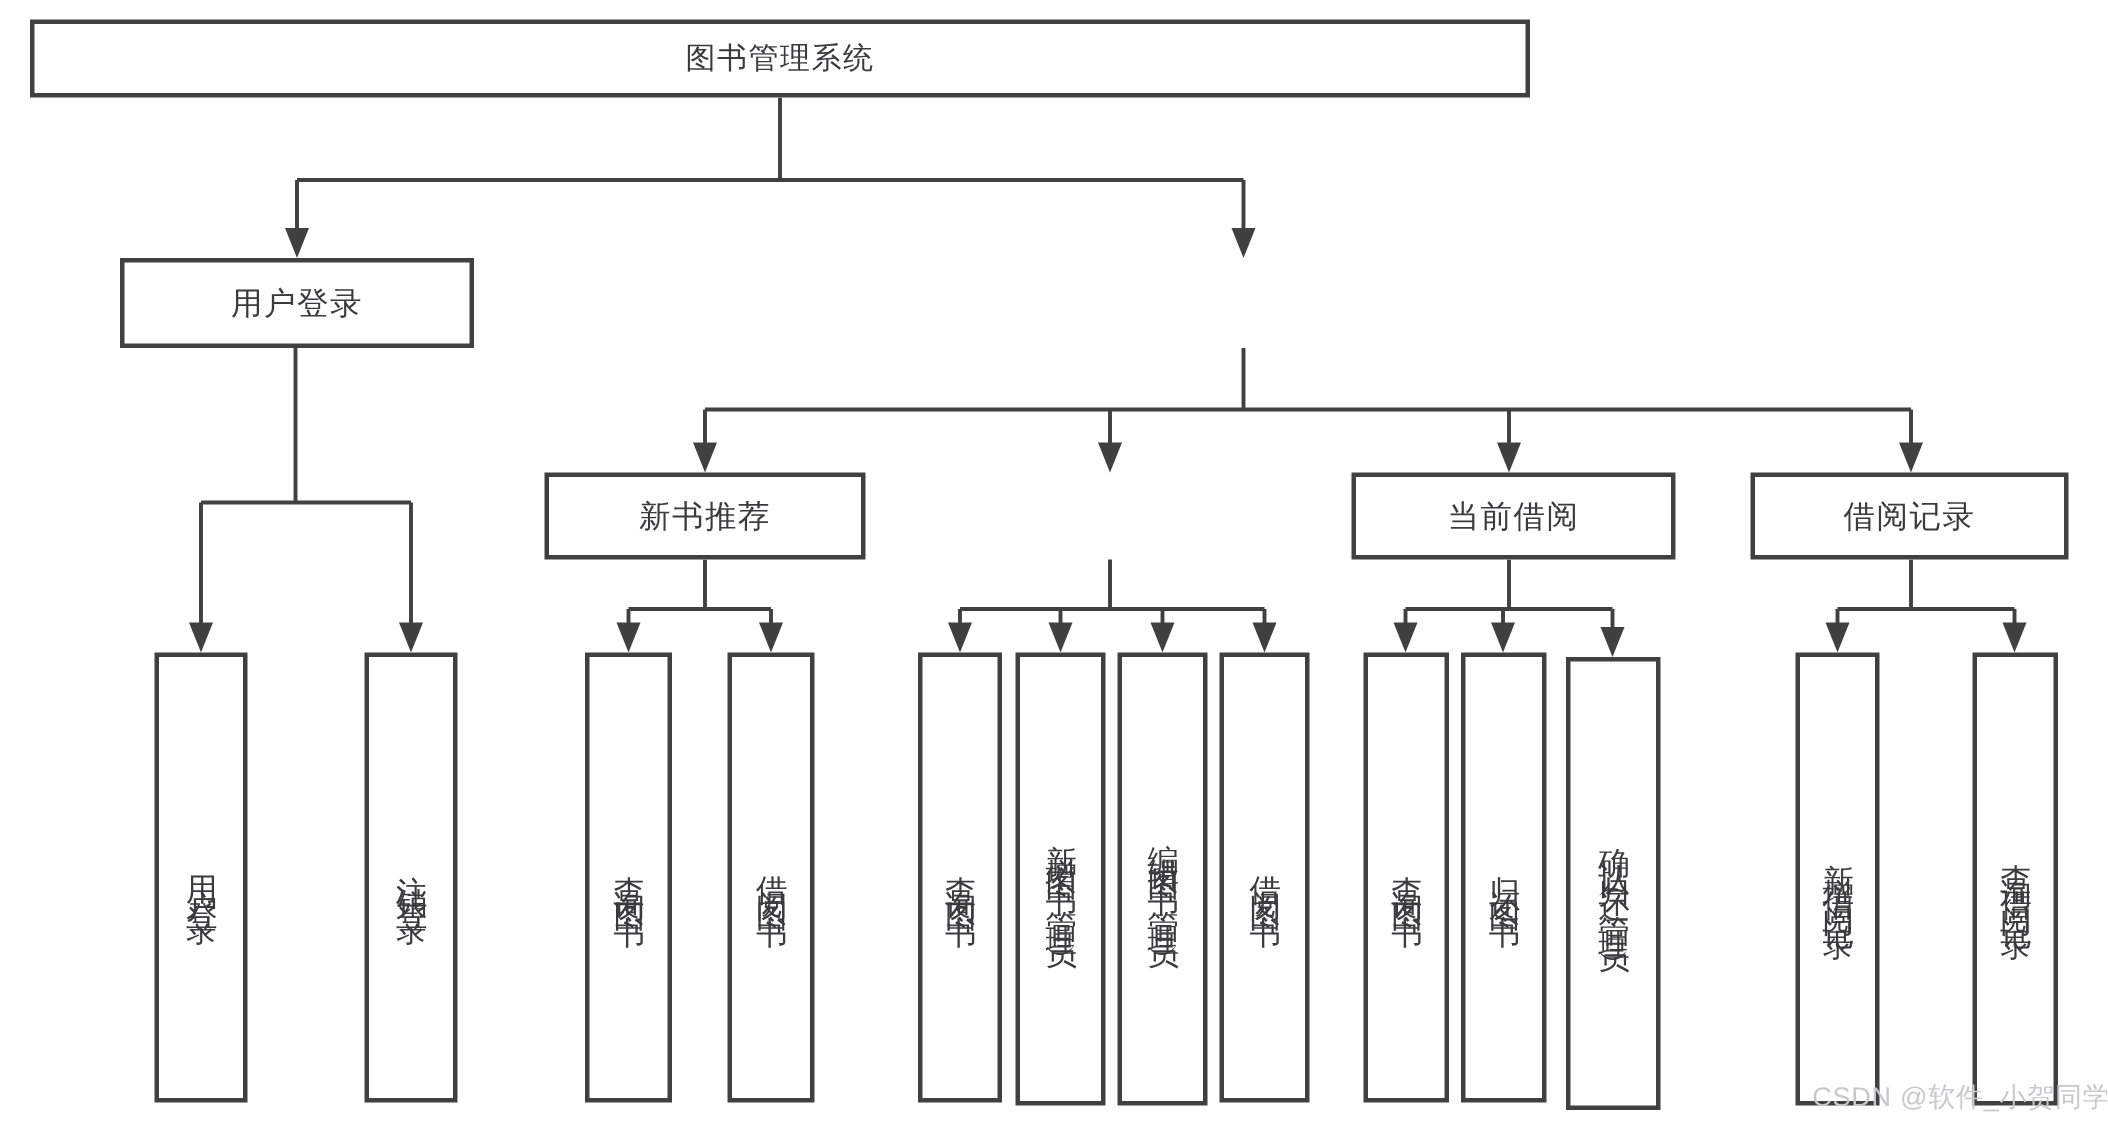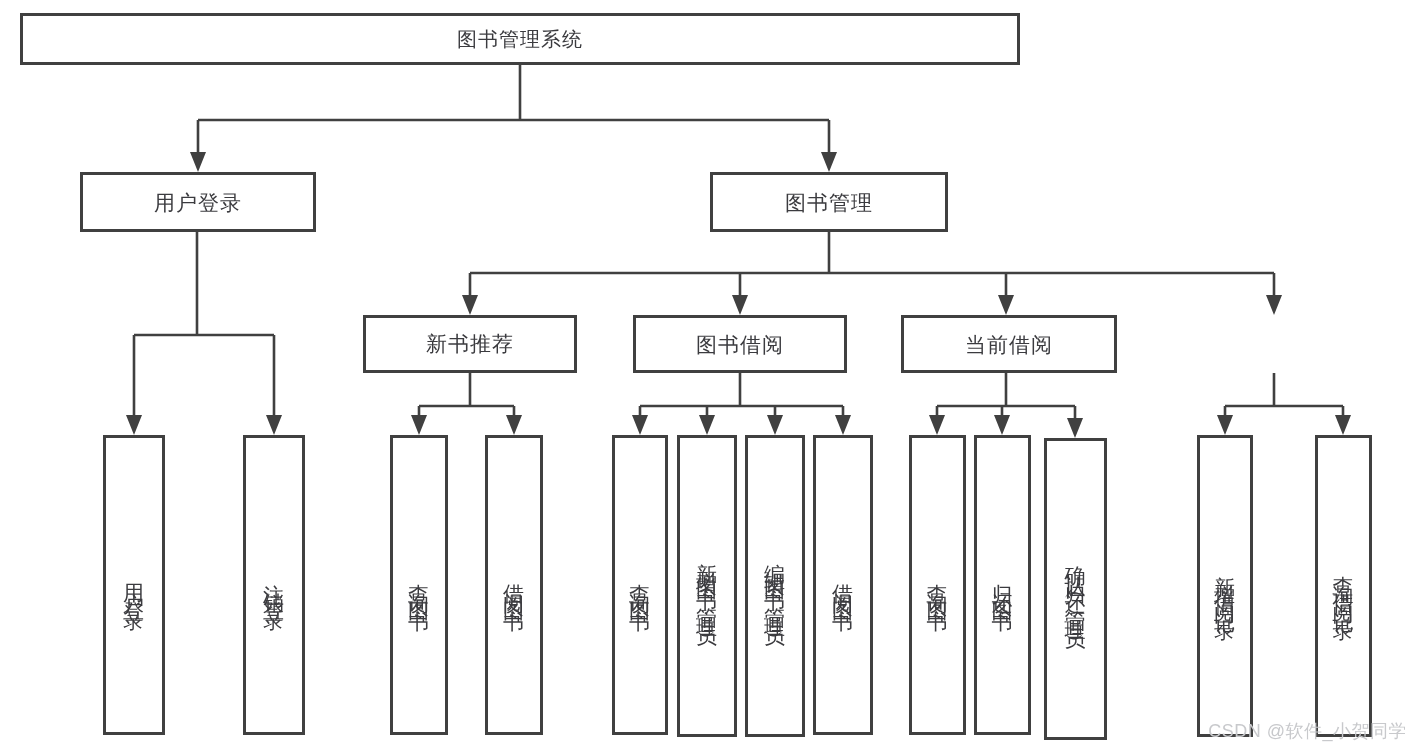--- a/index.html
+++ b/index.html
@@ -69,25 +69,24 @@
         <polygon points="994,415 1010,415 1002,435"></polygon>
         <polygon points="1067,418 1083,418 1075,438"></polygon>
         <polygon points="1217,415 1233,415 1225,435"></polygon>
         <polygon points="1335,415 1351,415 1343,435"></polygon>
       </g>
   </svg>
 
   <div class="node root" style="left:20px;top:13px;width:1000px;height:52px;">图书管理系统</div>
 
   <div class="node h" style="left:80px;top:172px;width:236px;height:60px;">用户登录</div>
-  <div class="node h" style="left:710px;top:172px;width:238px;height:60px;">图书管理</div>
 
   <div class="node h" style="left:363px;top:315px;width:214px;height:58px;font-family:Liberation Serif, serif;">新书推荐</div>
-  <div class="node h" style="left:633px;top:315px;width:214px;height:58px;">图书借阅</div>
   <div class="node h" style="left:901px;top:315px;width:216px;height:58px;">当前借阅</div>
+  <div class="node h" style="left:1167px;top:315px;width:212px;height:58px;">借阅记录</div>
 
   <div class="node leaf" style="left:103px;top:435px;width:62px;height:300px;">用户登录</div>
   <div class="node leaf" style="left:243px;top:435px;width:62px;height:300px;">注销登录</div>
 
   <div class="node leaf" style="left:390px;top:435px;width:58px;height:300px;">查询图书</div>
   <div class="node leaf" style="left:485px;top:435px;width:58px;height:300px;">借阅图书</div>
 
   <div class="node leaf" style="left:612px;top:435px;width:56px;height:300px;">查询图书</div>
   <div class="node leaf" style="left:677px;top:435px;width:60px;height:302px;">新增图书（管理员）</div>
   <div class="node leaf" style="left:745px;top:435px;width:60px;height:302px;">编辑图书（管理员）</div>

